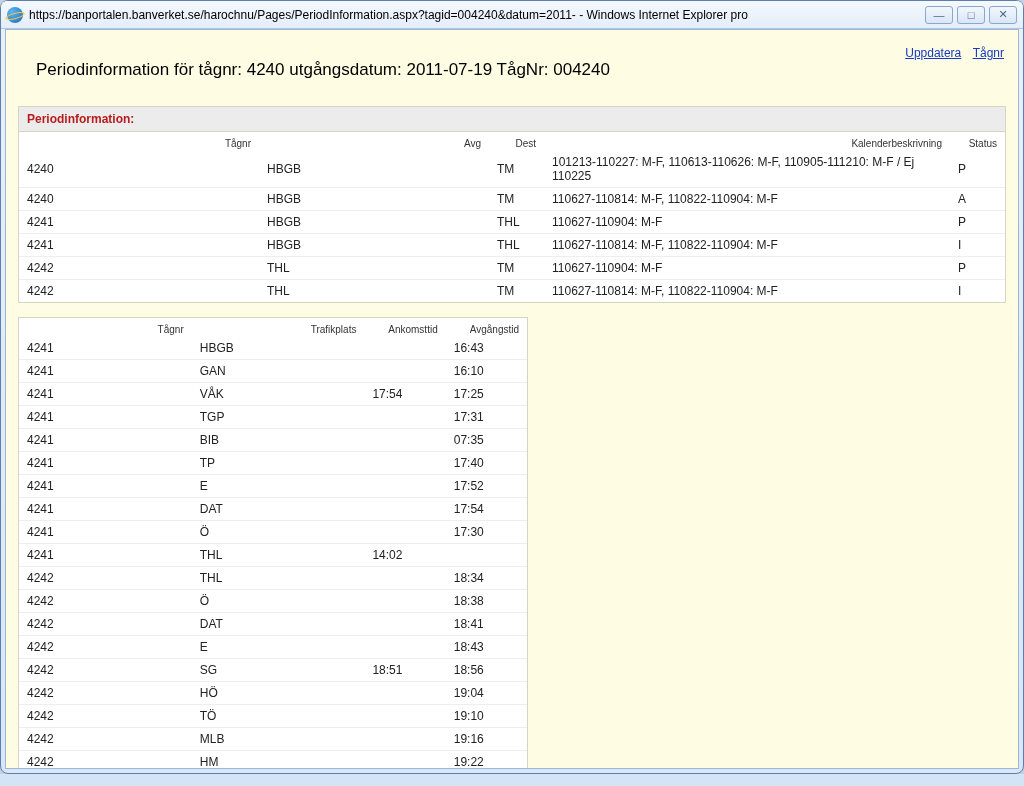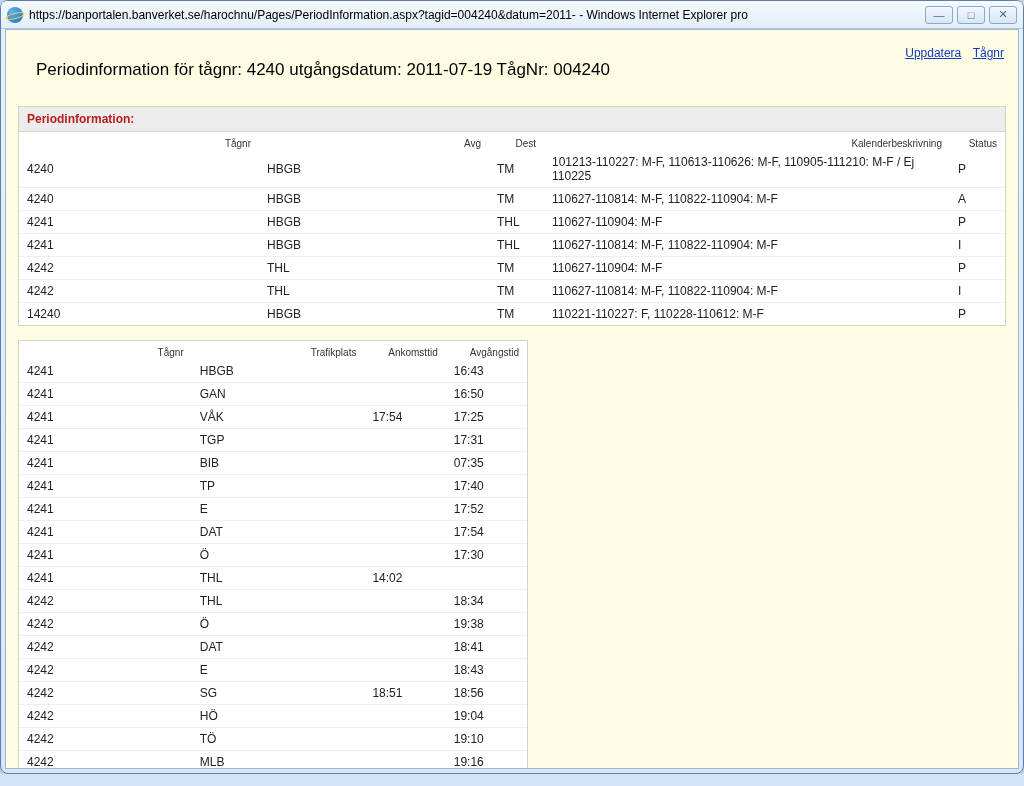--- a/index.html
+++ b/index.html
@@ -213,27 +213,20 @@
                   <td>110627-110904: M-F</td>
                   <td>P</td>
                 </tr>
                 <tr>
                   <td>4242</td>
                   <td>THL</td>
                   <td>TM</td>
                   <td>110627-110814: M-F, 110822-110904: M-F</td>
                   <td>I</td>
                 </tr>
-                <tr>
-                  <td>14240</td>
-                  <td>HBGB</td>
-                  <td>TM</td>
-                  <td>110221-110227: F, 110228-110612: M-F</td>
-                  <td>P</td>
-                </tr>
               </tbody>
           </table>
         </div>
 
         <div class="panel narrow">
           <table class="data">
             <colgroup>
               <col style="width:170px">
                 <col style="width:170px">
                 <col style="width:80px">
@@ -251,21 +244,21 @@
                 <tr class="first">
                   <td>4241</td>
                   <td>HBGB</td>
                   <td></td>
                   <td>16:43</td>
                 </tr>
                 <tr>
                   <td>4241</td>
                   <td>GAN</td>
                   <td></td>
-                  <td>16:50</td>
+                  <td>16:10</td>
                 </tr>
                 <tr>
                   <td>4241</td>
                   <td>VÅK</td>
                   <td>17:54</td>
                   <td>17:25</td>
                 </tr>
                 <tr>
                   <td>4241</td>
                   <td>TGP</td>
@@ -311,21 +304,21 @@
                 <tr>
                   <td>4242</td>
                   <td>THL</td>
                   <td></td>
                   <td>18:34</td>
                 </tr>
                 <tr>
                   <td>4242</td>
                   <td>Ö</td>
                   <td></td>
-                  <td>19:38</td>
+                  <td>18:38</td>
                 </tr>
                 <tr>
                   <td>4242</td>
                   <td>DAT</td>
                   <td></td>
                   <td>18:41</td>
                 </tr>
                 <tr>
                   <td>4242</td>
                   <td>E</td>

